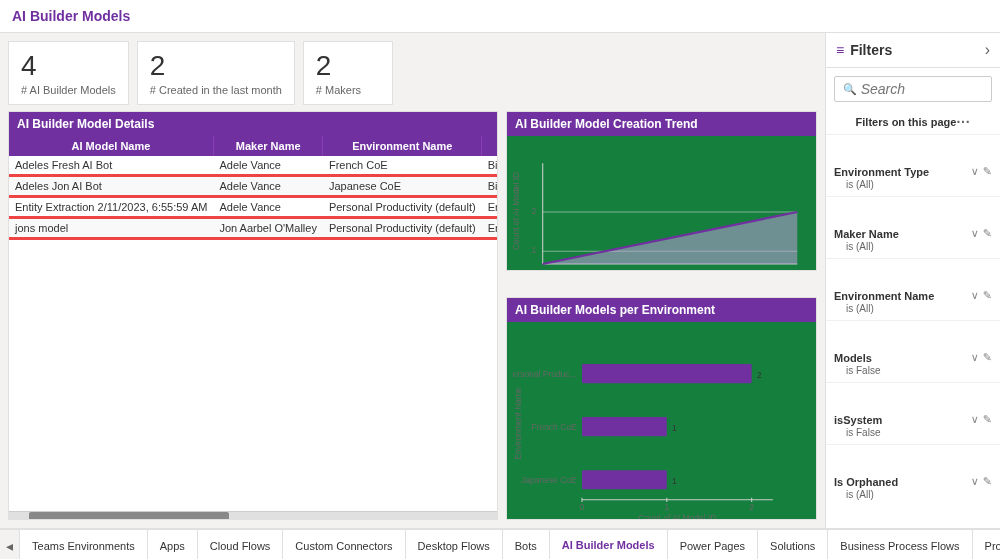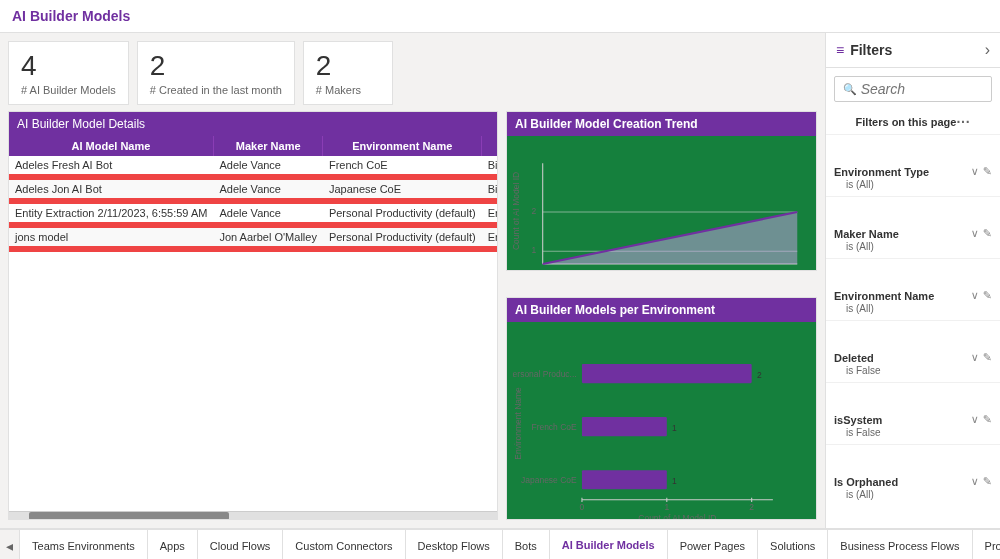--- a/index.html
+++ b/index.html
@@ -71,21 +71,21 @@
       flex: 0 0 490px;
       display: flex;
       flex-direction: column;
       overflow: hidden;
     }
     .table-header {
       background: #7030a0;
       color: white;
       padding: 5px 8px;
       font-size: 12px;
-      font-weight: 400;
+      font-weight: 700;
       flex-shrink: 0;
     }
     .table-container {
       overflow: auto;
       flex: 1;
     }
     table {
       width: 100%;
       border-collapse: collapse;
       font-size: 11px;
@@ -95,21 +95,21 @@
       color: white;
       padding: 4px 6px;
       text-align: center;
       font-weight: 600;
       white-space: nowrap;
       border-right: 1px solid #8a3db5;
     }
     table tbody tr:nth-child(even) { background: #f9f9f9; }
     table tbody td {
       padding: 3px 6px;
-      border-bottom: 6px solid #ef4444;
+      border-bottom: 3px solid #ef4444;
       white-space: nowrap;
       color: #333;
     }
     .table-scrollbar {
       height: 8px;
       background: #e0e0e0;
       border-top: 1px solid #ccc;
       flex-shrink: 0;
       position: relative;
     }
@@ -473,21 +473,21 @@
       <span class="filter-item-name">Environment Name</span>
       <div class="filter-item-actions">
         <span>∨</span>
         <span>✎</span>
       </div>
     </div>
     <div class="filter-item-value">is (All)</div>
   </div>
         <div class="filter-item">
     <div class="filter-item-header">
-      <span class="filter-item-name">Deleted</span>
+      <span class="filter-item-name">Models</span>
       <div class="filter-item-actions">
         <span>∨</span>
         <span>✎</span>
       </div>
     </div>
     <div class="filter-item-value">is False</div>
   </div>
         <div class="filter-item">
     <div class="filter-item-header">
       <span class="filter-item-name">isSystem</span>

